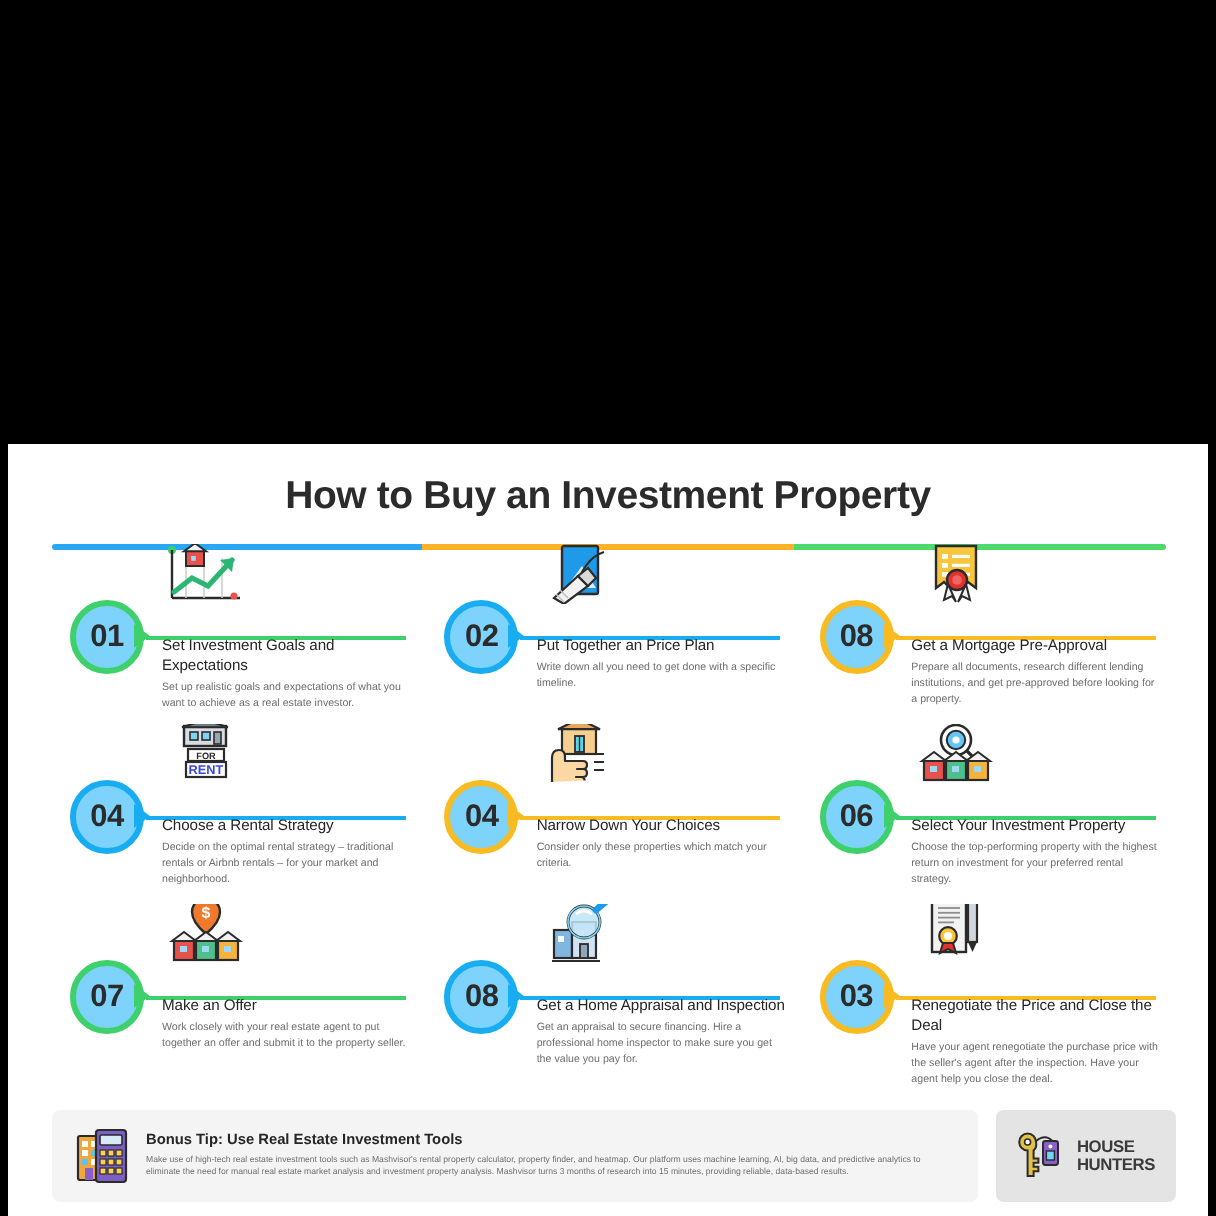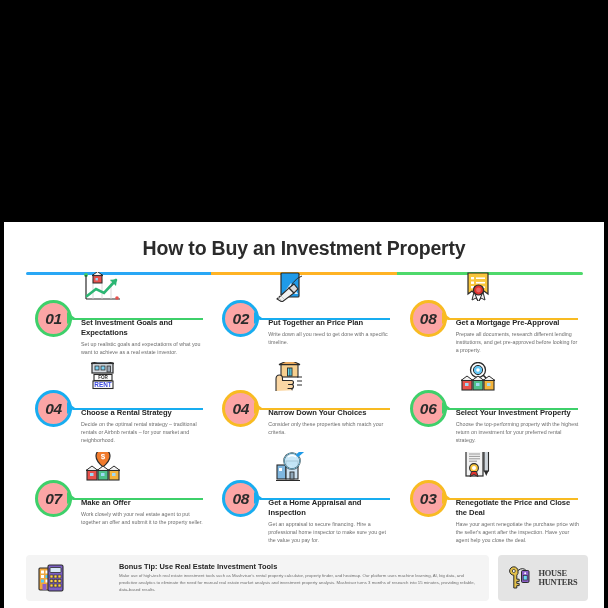--- a/index.html
+++ b/index.html
@@ -37,65 +37,64 @@
   .step{position:relative;}
 
   
   .line{
     position:absolute;left:47px;top:44px;height:1.6px;width:130px;
   }
 
   
   .bubble{
     position:absolute;left:9px;top:26px;width:37px;height:37px;
-    border-radius:50%;background:#fca5a5;
+    border-radius:50%;background:#7dd3fc;
     display:flex;align-items:center;justify-content:center;
     box-sizing:border-box;
-    font-style:italic;
   }
   .bubble-tail{
     position:absolute;left:41px;top:38px;width:0;height:0;
     border-top:6px solid transparent;border-bottom:6px solid transparent;
   }
   .num{
     font-size:15.5px;font-weight:bold;color:#2b2b2b;line-height:1;letter-spacing:-0.3px;
   }
 
   
   .icon-wrap{
     position:absolute;left:56px;top:-2px;width:42px;height:30px;
   }
   .icon-wrap svg{display:block;}
 
   
   .txt{position:absolute;left:55px;top:44px;width:125px;}
   .head{
-    font-size:7.6px;font-weight:bold;color:#262626;line-height:1.28;margin:0 0 2.5px 0;
+    font-size:7.6px;font-weight:normal;color:#262626;line-height:1.28;margin:0 0 2.5px 0;
     letter-spacing:-0.05px;
   }
   .body{
     font-size:5.3px;color:#6d6d6d;line-height:1.52;margin:0;letter-spacing:0.01px;
   }
 
   
   .bonus{
     position:absolute;left:22px;top:333px;width:562px;height:46px;
     display:flex;align-items:stretch;gap:9px;
   }
   .bonus-card{
     flex:1 1 auto;background:#f4f4f4;border-radius:4px;
-    display:flex;align-items:center;padding:0 12px;box-sizing:border-box;gap:46px;
+    display:flex;align-items:center;padding:0 12px;box-sizing:border-box;
   }
   .bonus-icon{width:26px;height:28px;flex:0 0 26px;margin-right:9px;}
   .bonus-text{flex:1 1 auto;}
   .bonus-head{font-size:7.4px;font-weight:bold;color:#262626;margin:0 0 2px 0;line-height:1.2;}
   .bonus-body{font-size:4.3px;color:#6f6f6f;line-height:1.55;margin:0;}
   .logo-card{
     flex:0 0 90px;background:#e4e4e4;border-radius:4px;
-    display:flex;align-items:center;justify-content:center;gap:4px;font-family:Liberation Serif, serif;
+    display:flex;align-items:center;justify-content:center;gap:4px;
   }
   .logo-mark{width:26px;height:28px;flex:0 0 26px;}
   .logo-text{display:flex;flex-direction:column;line-height:1.12;}
   .logo-text span{font-size:8.4px;font-weight:bold;color:#3b3b3b;letter-spacing:-0.2px;}
 </style>
 </head>
 <body>
 
 <div id="stage">
   <div class="poster">

